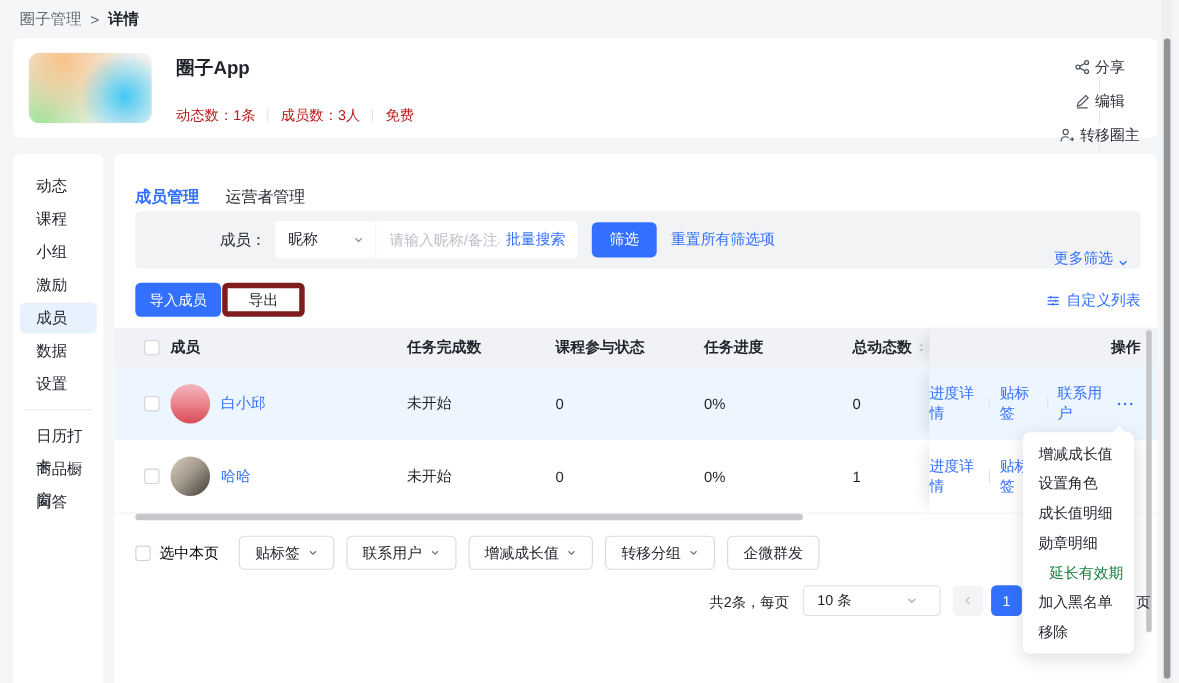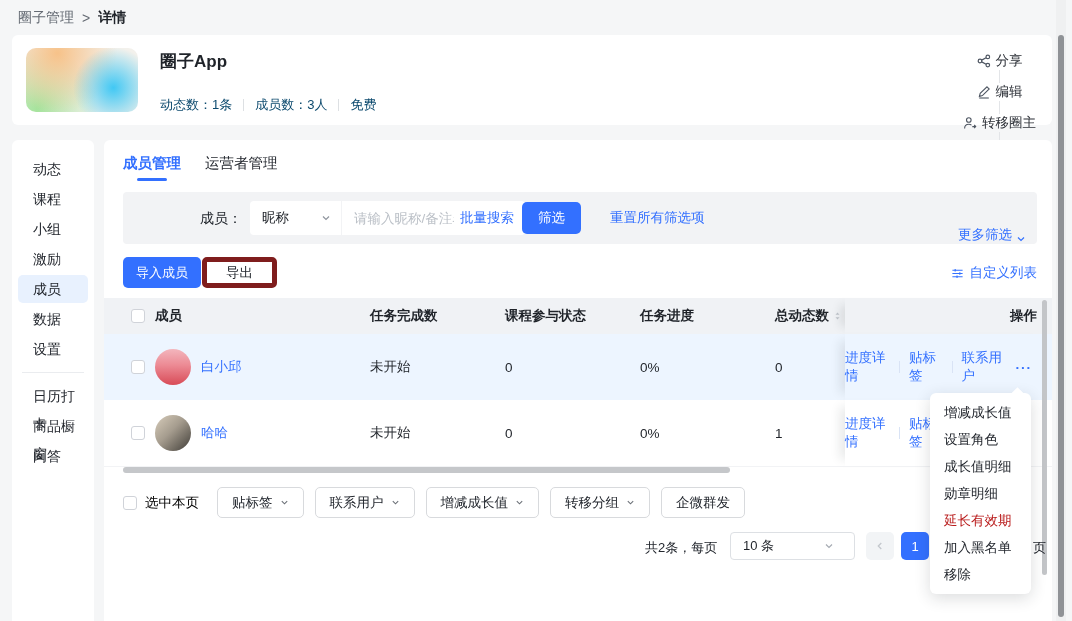--- a/index.html
+++ b/index.html
@@ -14,51 +14,51 @@
 
   
   .header-card{position:absolute;left:12px;top:35px;width:1040px;height:90px;background:#fff;border-radius:6px;}
   .circle-avatar{position:absolute;left:14px;top:13px;width:112px;height:64px;border-radius:10px;
     background:
       radial-gradient(circle at 78% 62%, #41c8f4 0%, rgba(65,200,244,0) 42%),
       radial-gradient(circle at 28% 8%, #f7c289 0%, rgba(247,194,137,0) 60%),
       radial-gradient(circle at 10% 95%, #a5e39c 0%, rgba(165,227,156,0) 52%),
       #f3f1ec;}
   .circle-title{position:absolute;left:148px;top:15px;font-size:17px;font-weight:bold;}
-  .circle-stats{position:absolute;left:148px;top:61px;font-size:13px;color:#0c4a6e;display:flex;align-items:center;}
+  .circle-stats{position:absolute;left:148px;top:61px;font-size:13px;color:#b91c1c;display:flex;align-items:center;}
   .stat-sep{display:inline-block;width:1px;height:12px;background:#dde0e3;margin:0 11px;}
   .header-actions{position:absolute;right:16px;top:17px;display:flex;align-items:center;font-size:13.5px;color:#2b2f36;flex-direction:column;}
   .h-action{display:flex;align-items:center;gap:5px;cursor:pointer;color:#2b2f36;}
   .h-action svg{color:#4e5662;}
   .h-divider{width:1px;height:13px;background:#e3e5e8;margin:0 15px;}
 
   
   .sidebar{position:absolute;left:12px;top:140px;width:82px;height:481px;background:#fff;border-radius:6px 6px 0 0;padding-top:13px;box-sizing:border-box;}
   .side-item{margin:2px 6px;padding-left:15px;height:28px;line-height:28px;font-size:14px;border-radius:5px;color:#23272e;cursor:pointer;}
   .side-item.active{background:#e8f1fe;}
   .side-divider{margin:9px 10px;border-top:1px solid #eaecef;height:0;}
 
   
   .main-card{position:absolute;left:104px;top:140px;width:948px;height:481px;background:#fff;border-radius:6px 6px 0 0;}
-  .tabs{position:absolute;left:17px;top:0;display:flex;gap:20px;}
+  .tabs{position:absolute;left:17px;top:16px;display:flex;gap:20px;}
   .tab{padding:14px 2px 13px;font-size:14.5px;position:relative;cursor:pointer;color:#23272e;}
   .tab.active{color:#3370ff;font-weight:bold;}
   .tab.active::after{content:'';position:absolute;left:50%;transform:translateX(-50%);bottom:5px;width:30px;height:3px;background:#3370ff;border-radius:2px;}
 
   
   .filter-bar{position:absolute;left:19px;top:52px;width:914px;height:52px;background:#f2f3f5;border-radius:4px;}
   .f-label{position:absolute;left:77px;top:0;height:52px;line-height:52px;font-size:14px;color:#23272e;}
   .f-select{position:absolute;left:127px;top:9px;width:91px;height:34px;background:#fff;border-radius:4px 0 0 4px;display:flex;align-items:center;box-sizing:border-box;padding:0 10px 0 12px;font-size:13.5px;cursor:pointer;}
   .f-select .val{flex:1;font-weight:500;}
   .f-select svg{color:#8f959e;}
   .f-inputwrap{position:absolute;left:219px;top:9px;width:183px;height:34px;background:#fff;border-radius:0 4px 4px 0;display:flex;align-items:center;box-sizing:border-box;padding-right:11px;}
   .f-inputwrap input{flex:1;border:none;outline:none;background:transparent;font-size:13.5px;padding:0 6px 0 12px;min-width:0;color:#1f2329;font-family:inherit;}
   .f-inputwrap input::placeholder{color:#bbc0c7;}
   .batch-link{color:#3370ff;font-size:13.5px;font-weight:500;white-space:nowrap;cursor:pointer;}
-  .f-apply{position:absolute;left:399px;top:10px;width:59px;height:32px;background:#3370ff;border:none;border-radius:5px;color:#fff;font-size:13.5px;cursor:pointer;font-family:inherit;}
+  .f-apply{position:absolute;left:415px;top:10px;width:59px;height:32px;background:#3370ff;border:none;border-radius:5px;color:#fff;font-size:13.5px;cursor:pointer;font-family:inherit;}
   .f-reset{position:absolute;left:487px;top:0;height:52px;line-height:52px;color:#3370ff;font-size:13.5px;cursor:pointer;}
   .f-more{position:absolute;right:11px;top:0;height:52px;display:flex;align-items:flex-end;gap:4px;color:#3370ff;font-size:13.5px;cursor:pointer;}
 
   
   .btn-import{position:absolute;left:19px;top:117px;height:31px;padding:0 13px;background:#3370ff;color:#fff;border:none;border-radius:5px;font-size:13px;cursor:pointer;font-family:inherit;}
   .btn-export{position:absolute;left:98px;top:117px;height:31px;padding:0 19px;background:#fff;color:#23272e;border:5px solid #7f1d1d;border-radius:5px;font-size:13.5px;cursor:pointer;font-family:inherit;box-sizing:border-box;}
   .customize{position:absolute;right:15px;top:124px;display:flex;align-items:center;gap:6px;color:#3370ff;font-size:13.5px;cursor:pointer;}
 
   
   .table{position:absolute;left:0;top:158px;width:948px;}
@@ -103,21 +103,21 @@
   .pg-select .val{flex:1;}
   .pg-select svg{color:#a6abb3;}
   .pg-prev{position:absolute;left:762px;top:392px;width:28px;height:28px;background:#f2f4f6;border-radius:5px;display:flex;align-items:center;justify-content:center;color:#c3c7cd;cursor:default;}
   .pg-page{position:absolute;left:797px;top:392px;width:28px;height:28px;background:#3370ff;border-radius:5px;color:#fff;font-size:13px;display:flex;align-items:center;justify-content:center;cursor:pointer;}
   .pg-suffix{position:absolute;left:929px;top:399px;font-size:13px;color:#23272e;}
 
   
   .ctx-menu{position:absolute;left:930px;top:393px;width:101px;background:#fff;border-radius:6px;box-shadow:0 4px 16px rgba(31,35,41,.16);padding:6px 0;z-index:50;}
   .ctx-menu::before{content:'';position:absolute;left:83px;top:-4px;width:9px;height:9px;background:#fff;transform:rotate(45deg);}
   .ctx-item{height:27px;line-height:27px;padding-left:14px;font-size:13.5px;color:#23272e;cursor:pointer;white-space:nowrap;}
-  .ctx-item.disabled{color:#b91c1c;cursor:default;}
+  .ctx-item.disabled{color:#15803d;cursor:default;text-align:center;}
 </style>
 </head>
 <body>
 
 <div class="screen">
 
   <div class="breadcrumb">
     <span>圈子管理</span>
     <span>&gt;</span>
     <span class="current">详情</span>

